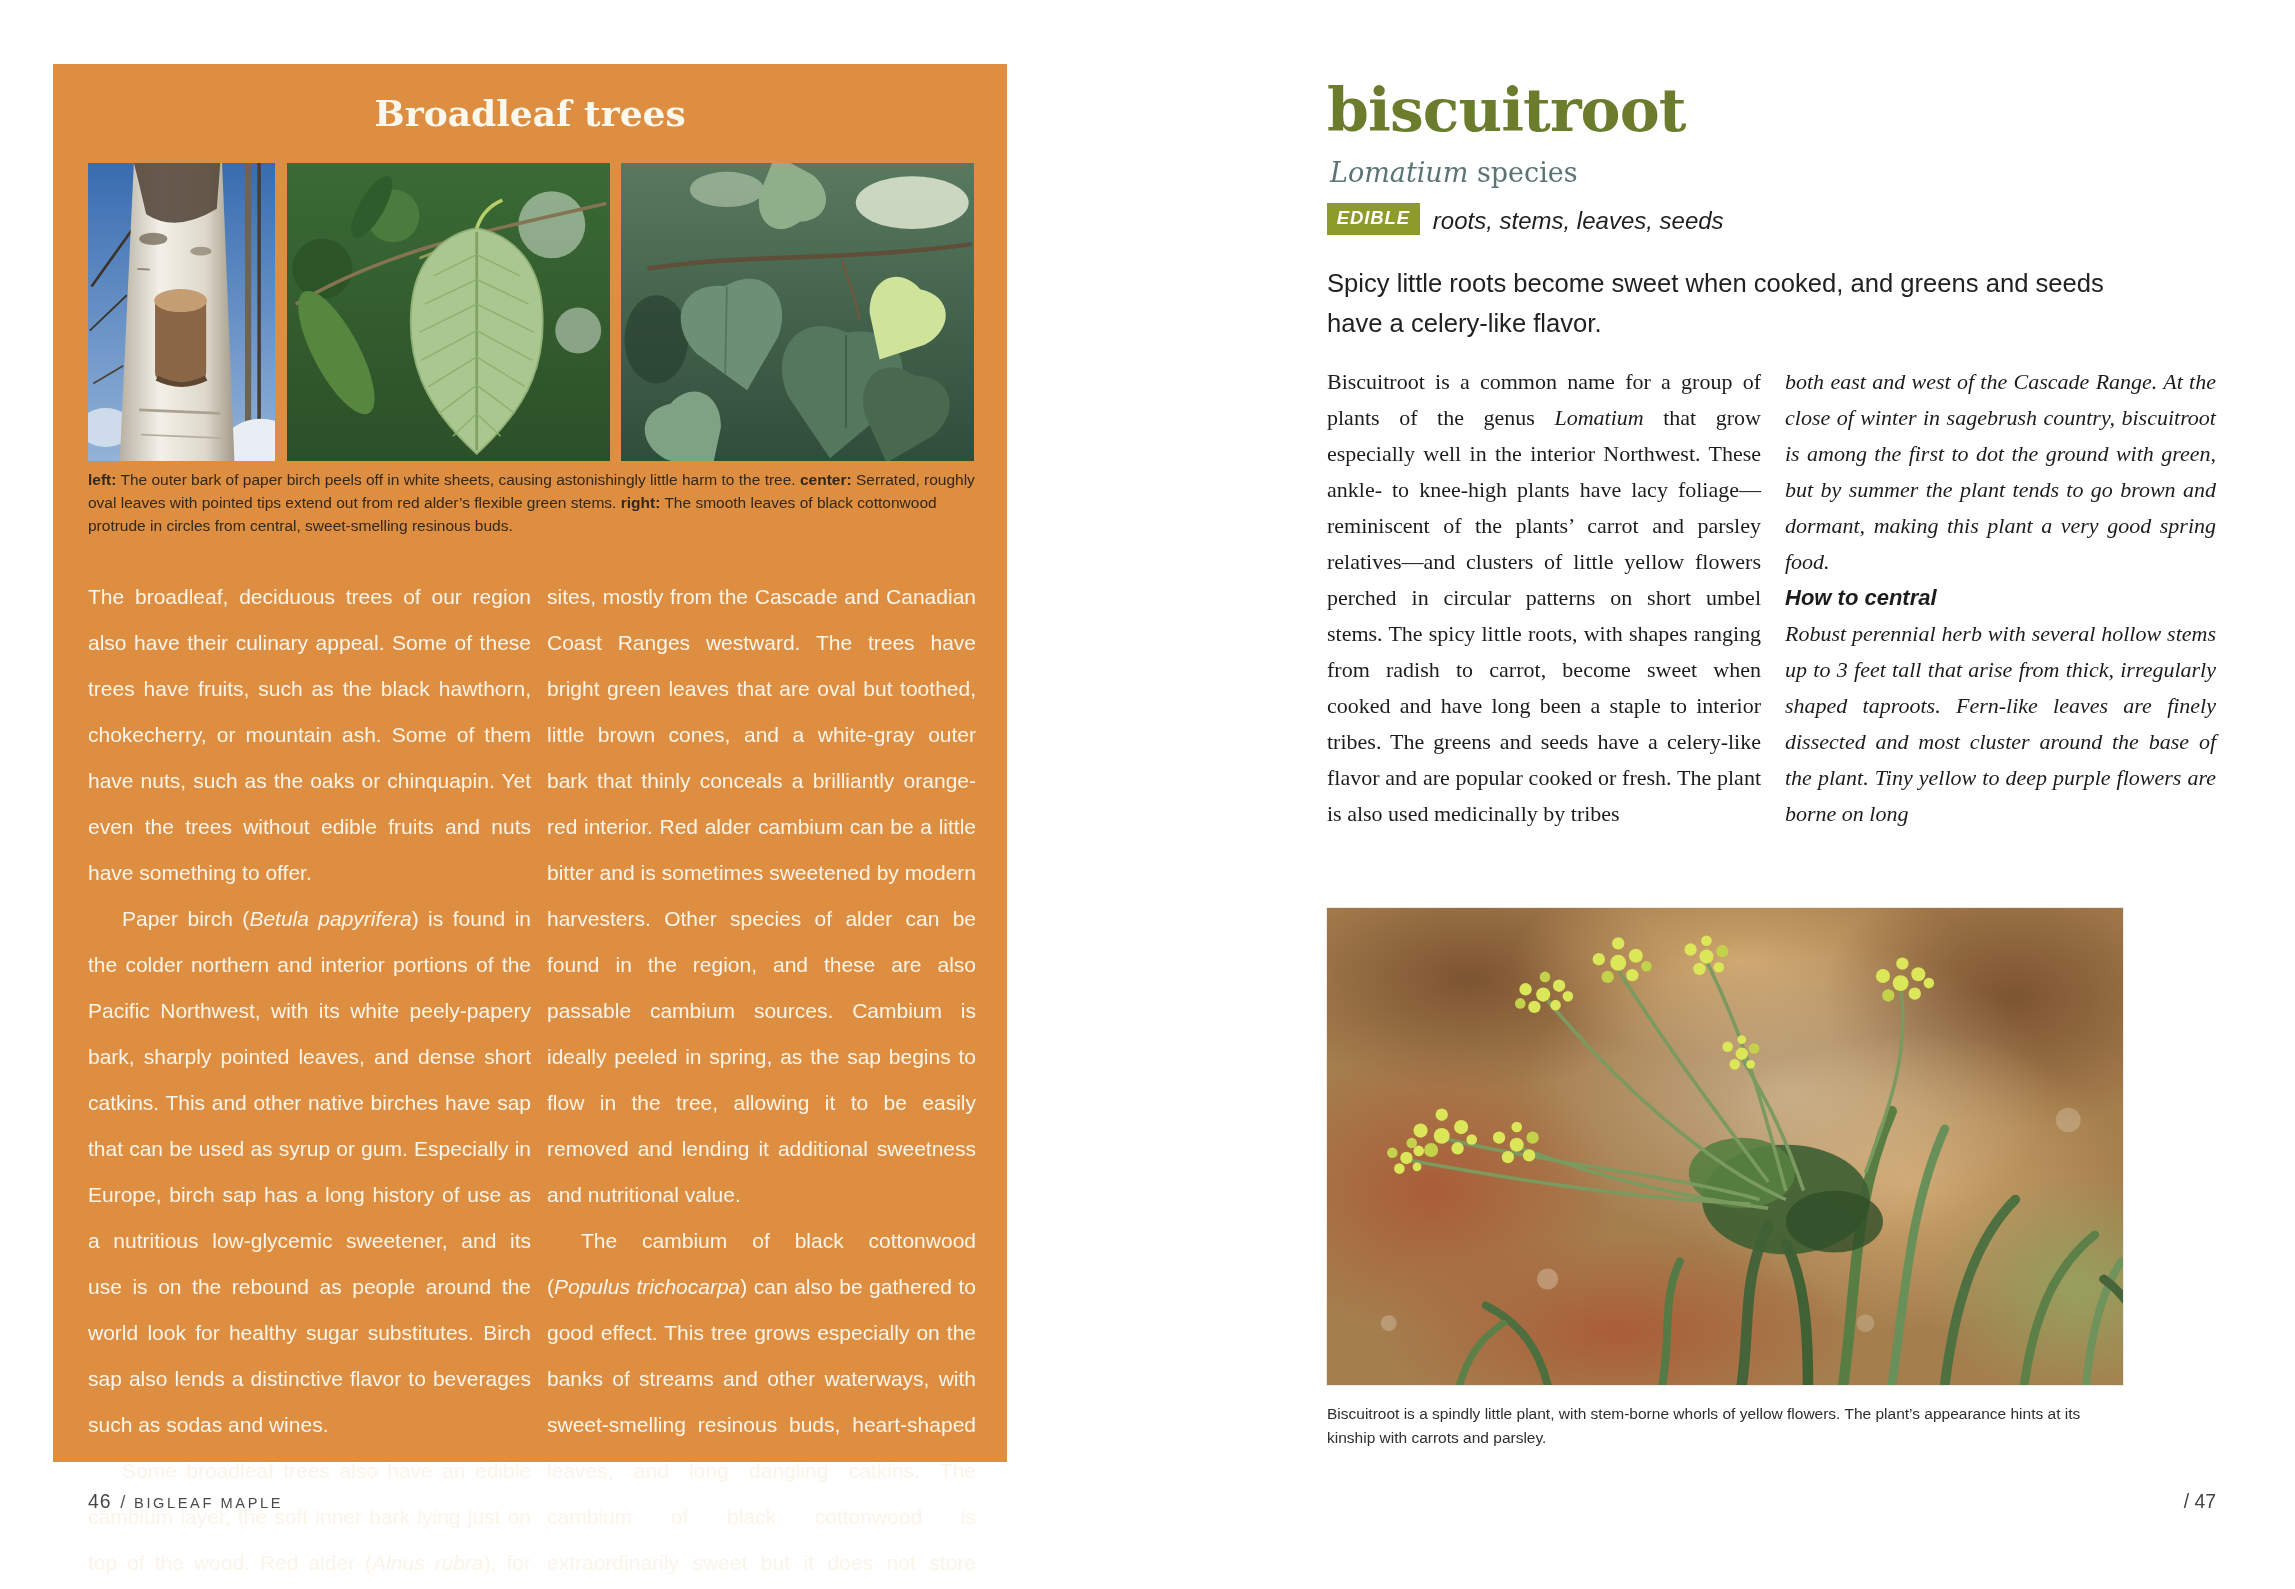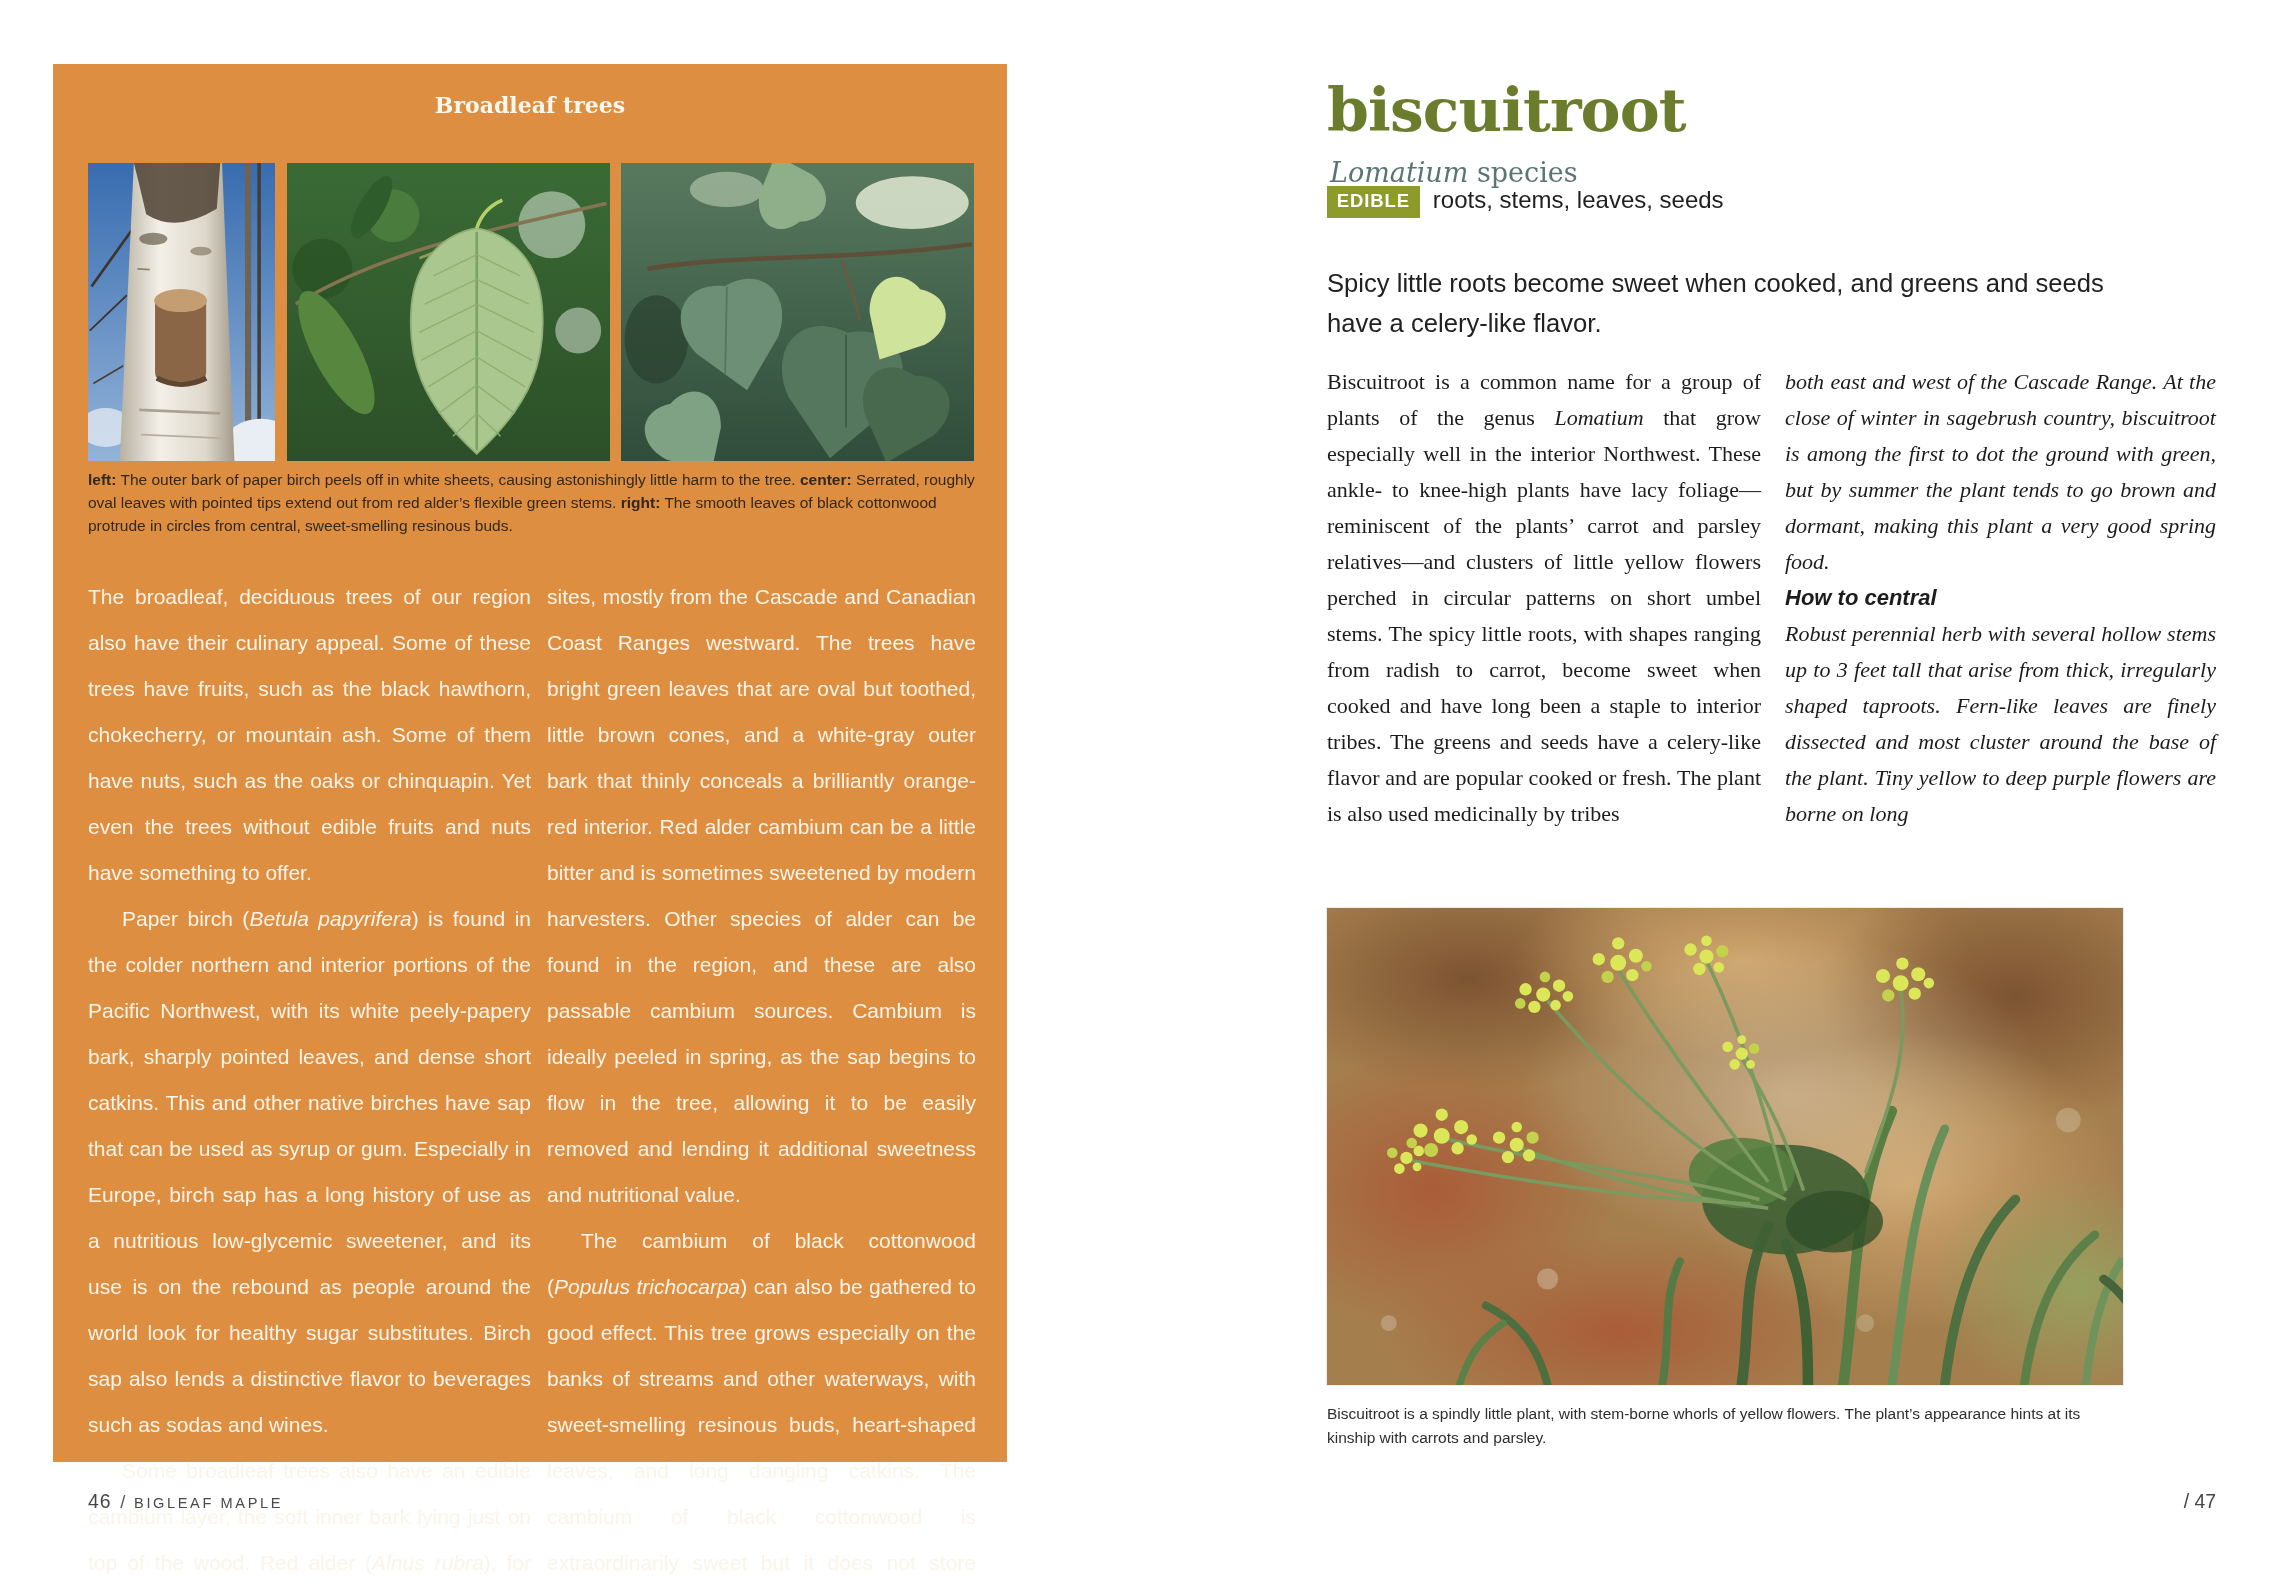--- a/index.html
+++ b/index.html
@@ -1,21 +1,21 @@
 <!DOCTYPE html>
 <html style="font-size:14px"><head>
 <meta charset="utf-8">
 <style>
   html,body{margin:0;padding:0;background:#ffffff;}
   .page{position:relative;width:2295px;height:1589px;background:#ffffff;overflow:hidden;
         font-family:"Liberation Sans",sans-serif;}
   
   .orange-panel{position:absolute;left:53px;top:64px;width:954px;height:1398px;background:#de8e40;}
   .panel-title{position:absolute;left:0;top:28px;width:954px;margin:0;text-align:center;
-               font-family:"DejaVu Serif",serif;font-weight:bold;font-size:22px;color:#fdf8ee;}
+               font-family:"DejaVu Serif",serif;font-weight:bold;font-size:36px;color:#fdf8ee;}
   .photos{position:absolute;left:35px;top:99px;width:886px;height:298px;display:flex;gap:11.5px;}
   .ph{margin:0;padding:0;overflow:hidden;flex:none;height:298px;}
   .ph svg{display:block;width:100%;height:100%;}
   .ph1{width:187px;} .ph2{width:323px;} .ph3{width:353px;}
   .cap{position:absolute;left:35px;top:404px;width:890px;margin:0;
        font-size:15.5px;line-height:23px;color:#33281a;}
   .cap b{font-weight:bold;}
   .col{position:absolute;top:510px;}
   .colA{left:35px;width:443px;}
   .colB{left:494px;width:429px;}
@@ -29,21 +29,21 @@
   .fl .slash{margin:0 8.8px;color:#5a5a5a;}
   .fl .flabel{font-size:14.6px;letter-spacing:2.6px;color:#4a4a4a;}
   .fr{left:2119px;width:97px;text-align:right;font-size:19.4px;}
   
   .rp-title{position:absolute;left:1327px;top:78px;margin:0;
             font-family:"DejaVu Serif",serif;font-weight:bold;font-size:60px;line-height:64px;
             color:#6b7d2d;letter-spacing:-0.9px;}
   .rp-species{position:absolute;left:1330px;top:157px;margin:0;
               font-family:"DejaVu Serif",serif;font-size:27px;color:#5b7474;}
   .rp-species i{font-style:italic;}
-  .rp-edible{position:absolute;left:1327px;top:186px;display:flex;align-items:flex-start;gap:13.2px;}
+  .rp-edible{position:absolute;left:1327px;top:203px;display:flex;align-items:flex-end;gap:13.2px;font-style:italic;}
   .badge{background:#8d9b2b;color:#ffffff;font-weight:bold;font-size:18.5px;letter-spacing:0.9px;
          padding:4.4px 9.7px 5.3px 9.7px;}
   .parts{font-size:24px;color:#1f1f1f;}
   .rp-intro{position:absolute;left:1327px;top:263px;width:817px;margin:0;
             font-size:25.6px;line-height:40px;color:#212121;}
   .rcol{position:absolute;top:364px;font-family:"Liberation Serif",serif;}
   .rcolA{left:1327px;width:434px;}
   .rcolB{left:1785px;width:431px;font-style:italic;}
   .rcol p{margin:0;font-size:22px;line-height:36px;color:#1c1c1c;text-align:justify;}
   .rcol i{font-style:italic;}

